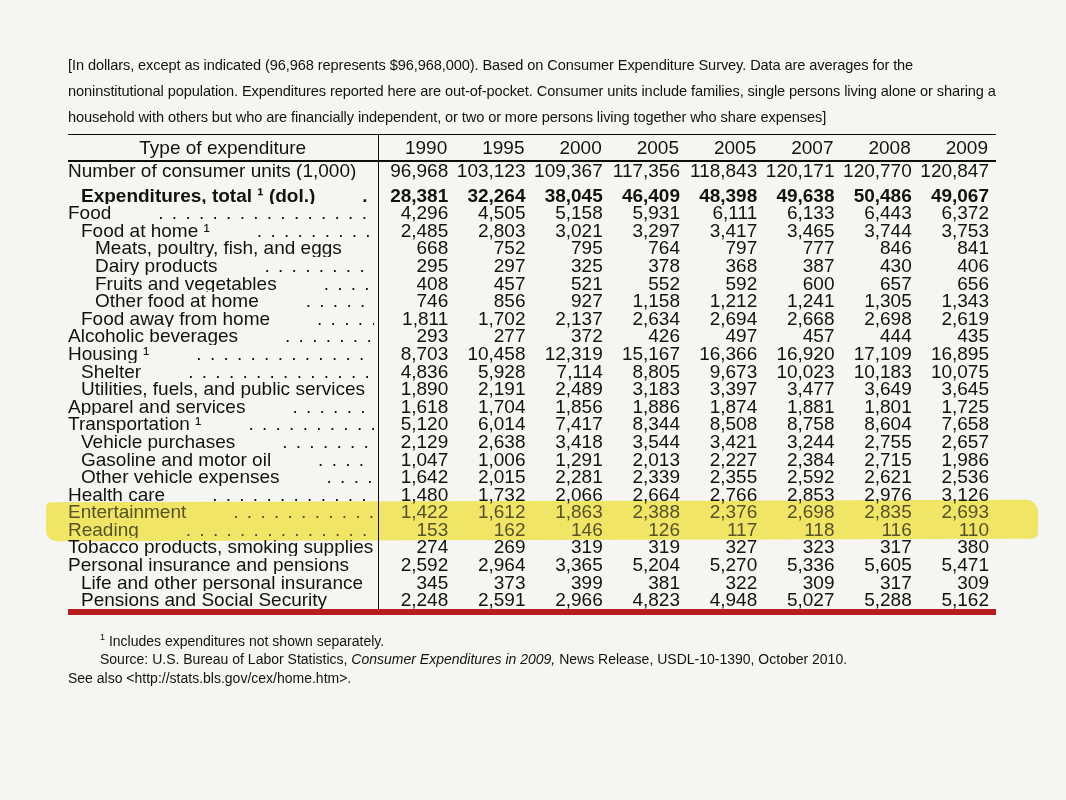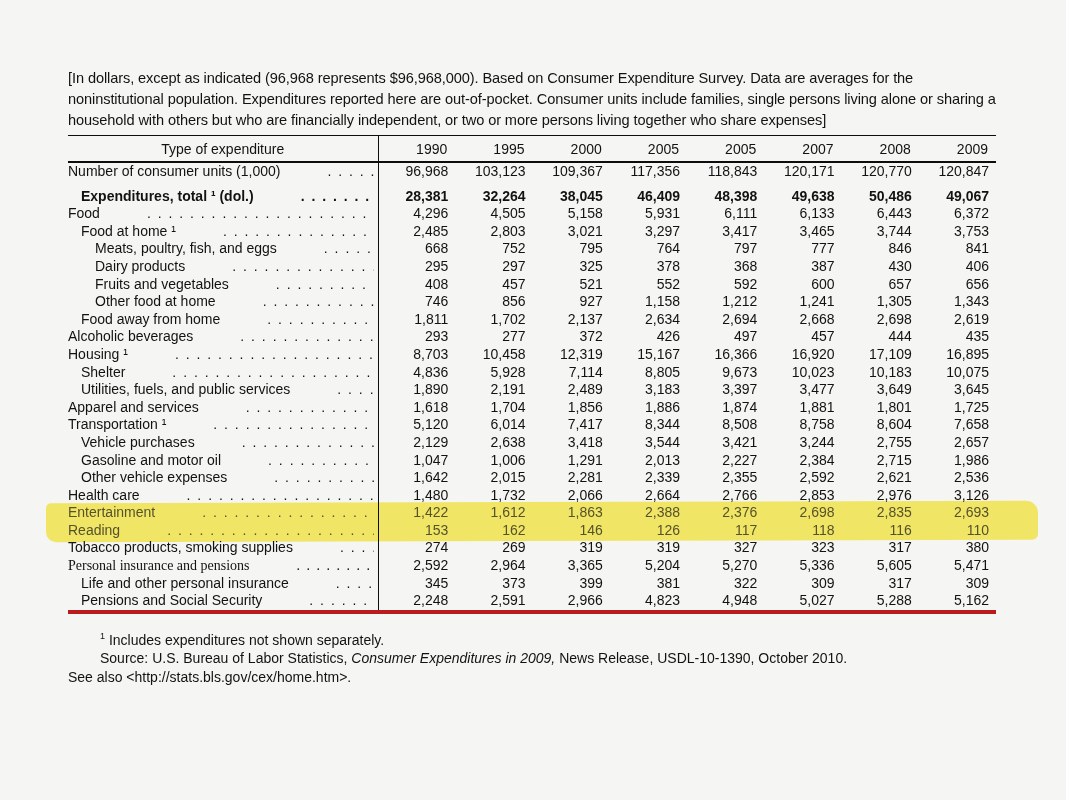--- a/index.html
+++ b/index.html
@@ -13,42 +13,42 @@
   h1.title{
     margin:0 0 8px 0;
     font-family:"DejaVu Serif",serif;
     font-weight:700;
     font-size:23px;
     line-height:31px;
     letter-spacing:-0.3px;
     color:#0c0c0c;
   }
   p.intro{
-    margin:16px 0 4px 0;
+    margin:0 0 4px 0;
     width:934px;
     font-size:14.6px;
-    line-height:21px;
+    line-height:26px;
     letter-spacing:-0.1px;
   }
   .table-wrap{position:relative;width:928px;}
   .hl-band{
     position:absolute;left:-22px;width:calc(100% + 64px);
     top:360px;height:38px;
     background:#f1e566;
     border-radius:5px 12px 6px 10px;
     transform:rotate(-0.15deg);
     z-index:0;
   }
   table.data{
     position:relative;z-index:1;
     width:928px;table-layout:fixed;
     border-collapse:collapse;
     border-top:1.5px solid #0d0d0d;
-    border-bottom:4px solid #b91c1c;
-    font-size:14px;
+    border-bottom:6px solid #b91c1c;
+    font-size:19px;
     background:transparent;
   }
   col.c-label{width:310px;}
   thead tr{border-bottom:2.5px solid #0d0d0d;}
   thead th{height:25px;font-weight:400;vertical-align:middle;padding:0;}
   th.label-col{text-align:center;}
   .label-col{border-right:1.5px solid #0d0d0d;}
   tbody td{padding:0;line-height:17.6px;height:17.6px;vertical-align:middle;}
   td.label-col{padding-right:4px;}
   td.val{text-align:right;padding-right:7px;}
@@ -447,21 +447,21 @@
             <td class="val">269</td>
             <td class="val">319</td>
             <td class="val">319</td>
             <td class="val">327</td>
             <td class="val">323</td>
             <td class="val">317</td>
             <td class="val">380</td>
           </tr>
           <tr>
             <td class="label-col">
-              <div class="labwrap" style="padding-left: 0px; font-family: Liberation Serif, serif;">
+              <div class="labwrap" style="padding-left: 0px;">
                 <span class="lbl">Personal insurance and pensions</span>
                 <span class="leader">. . . . . . . . . . . . . . . . . . . . . . . . . . . . . . . . . . . . . . . . . . . . . . . . . . . . . . . . . . . . . . . . . . . . . . . . . . . . . . . . . . . . . . . . . . </span>
               </div>
             </td>
             <td class="val">2,592</td>
             <td class="val">2,964</td>
             <td class="val">3,365</td>
             <td class="val">5,204</td>
             <td class="val">5,270</td>
             <td class="val">5,336</td>

